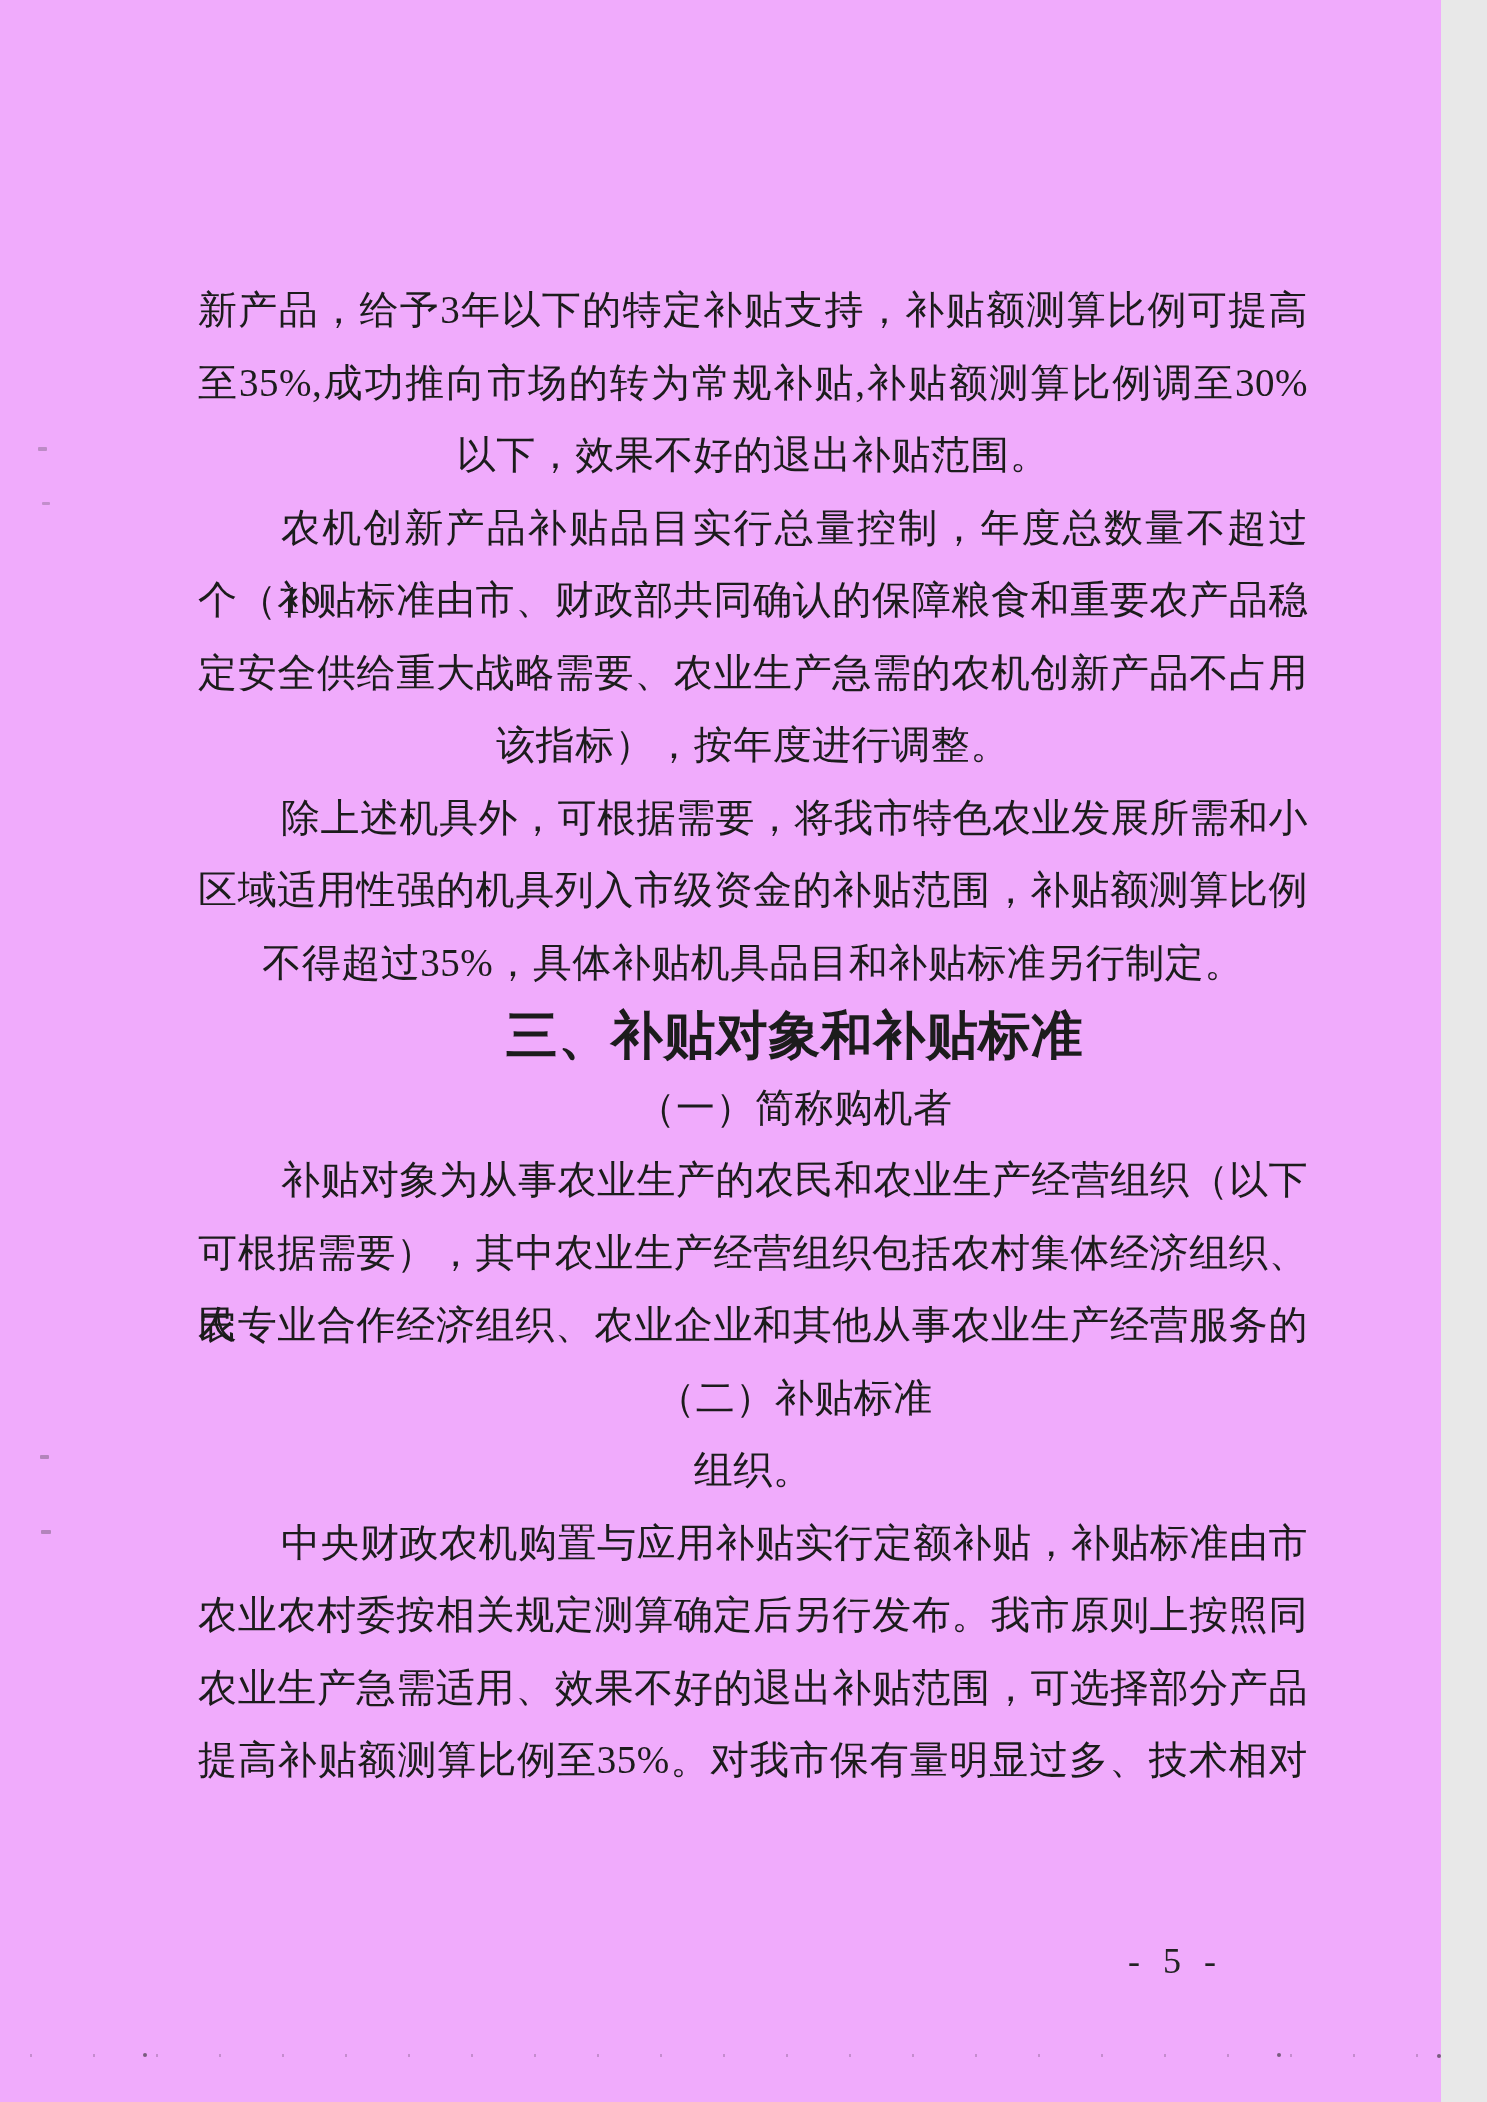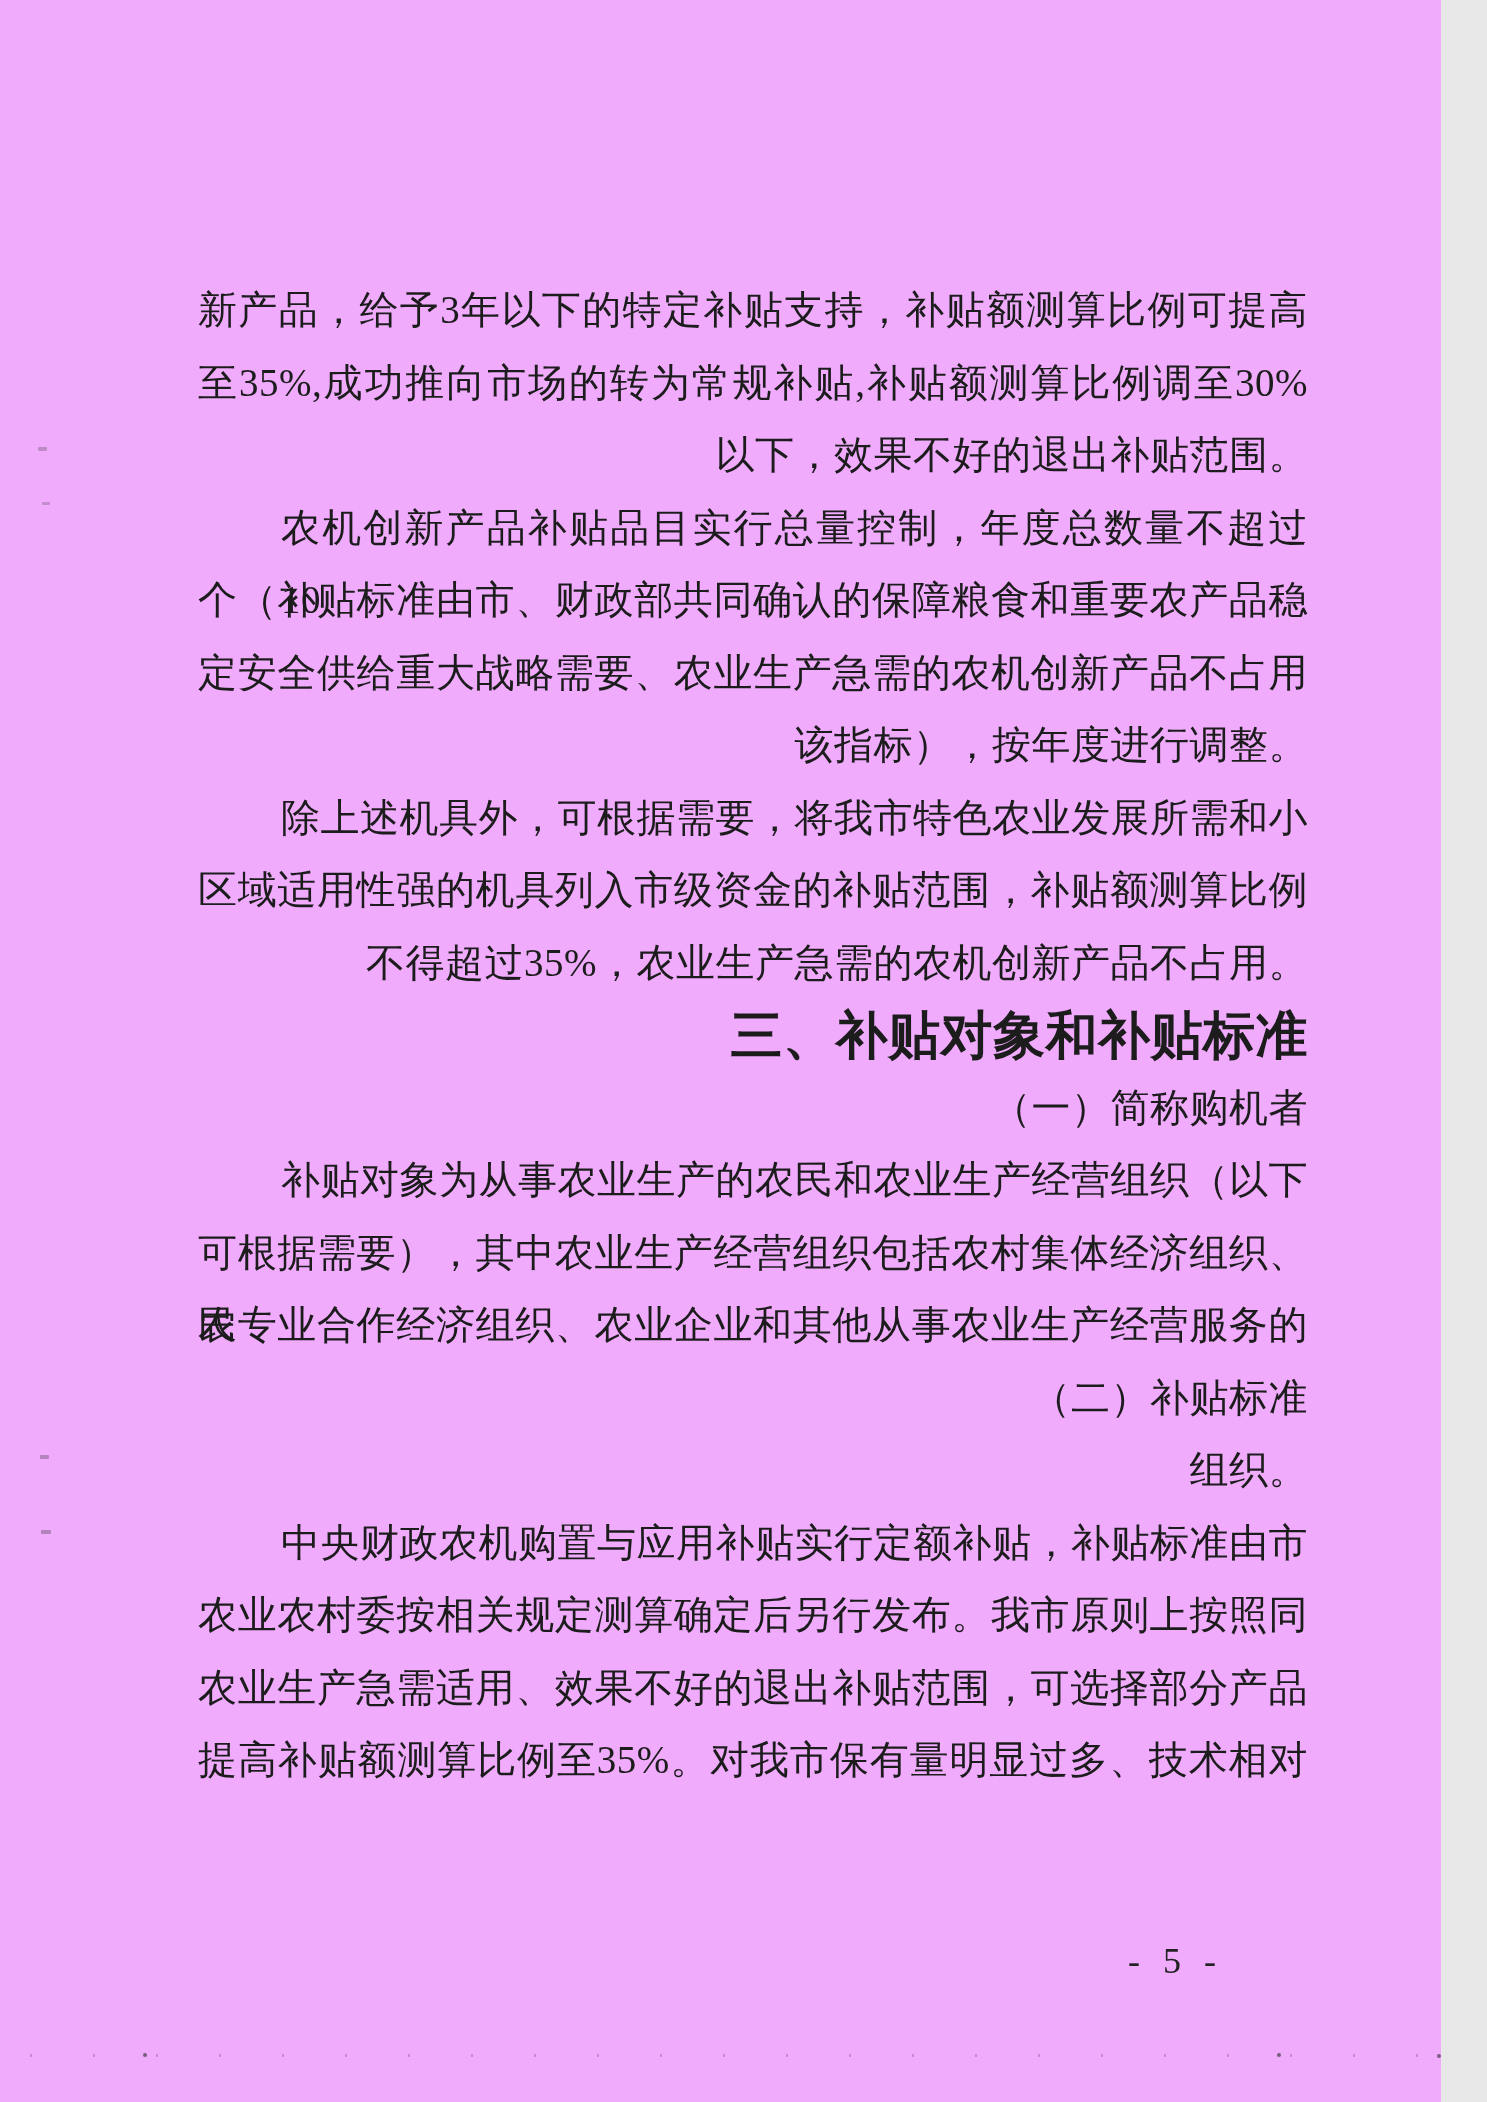--- a/index.html
+++ b/index.html
@@ -24,21 +24,21 @@
     font-size:39px;
     white-space:nowrap;
     letter-spacing:0.5px;
   }
   .line.justify{
     text-align:justify;
     text-align-last:justify;
     white-space:normal;
   }
   .line.left{
-    text-align:right;
+    text-align:center;
   }
   .line.indent{
     padding-left:83px;
   }
   .line.bold{
     font-weight:700;
     font-family:"Liberation Sans","DejaVu Sans",sans-serif;
     font-size:52px;
   }
   .page-number{
@@ -87,21 +87,21 @@
   <div class="text-block" id="text-block">
       <div class="line justify">新产品，给予3年以下的特定补贴支持，补贴额测算比例可提高</div>
       <div class="line justify">至35%,成功推向市场的转为常规补贴,补贴额测算比例调至30%</div>
       <div class="line left">以下，效果不好的退出补贴范围。</div>
       <div class="line justify indent">农机创新产品补贴品目实行总量控制，年度总数量不超过10</div>
       <div class="line justify">个（补贴标准由市、财政部共同确认的保障粮食和重要农产品稳</div>
       <div class="line justify">定安全供给重大战略需要、农业生产急需的农机创新产品不占用</div>
       <div class="line left">该指标），按年度进行调整。</div>
       <div class="line justify indent">除上述机具外，可根据需要，将我市特色农业发展所需和小</div>
       <div class="line justify">区域适用性强的机具列入市级资金的补贴范围，补贴额测算比例</div>
-      <div class="line left">不得超过35%，农业生产急需的农机创新产品不占用。</div>
+      <div class="line left">不得超过35%，具体补贴机具品目和补贴标准另行制定。</div>
       <div class="line left indent bold">三、补贴对象和补贴标准</div>
       <div class="line left indent">（一）简称购机者</div>
       <div class="line justify indent">补贴对象为从事农业生产的农民和农业生产经营组织（以下</div>
       <div class="line justify">可根据需要），其中农业生产经营组织包括农村集体经济组织、农</div>
       <div class="line justify">民专业合作经济组织、农业企业和其他从事农业生产经营服务的</div>
       <div class="line left indent">（二）补贴标准</div>
       <div class="line left">组织。</div>
       <div class="line justify indent">中央财政农机购置与应用补贴实行定额补贴，补贴标准由市</div>
       <div class="line justify">农业农村委按相关规定测算确定后另行发布。我市原则上按照同</div>
       <div class="line justify">农业生产急需适用、效果不好的退出补贴范围，可选择部分产品</div>

